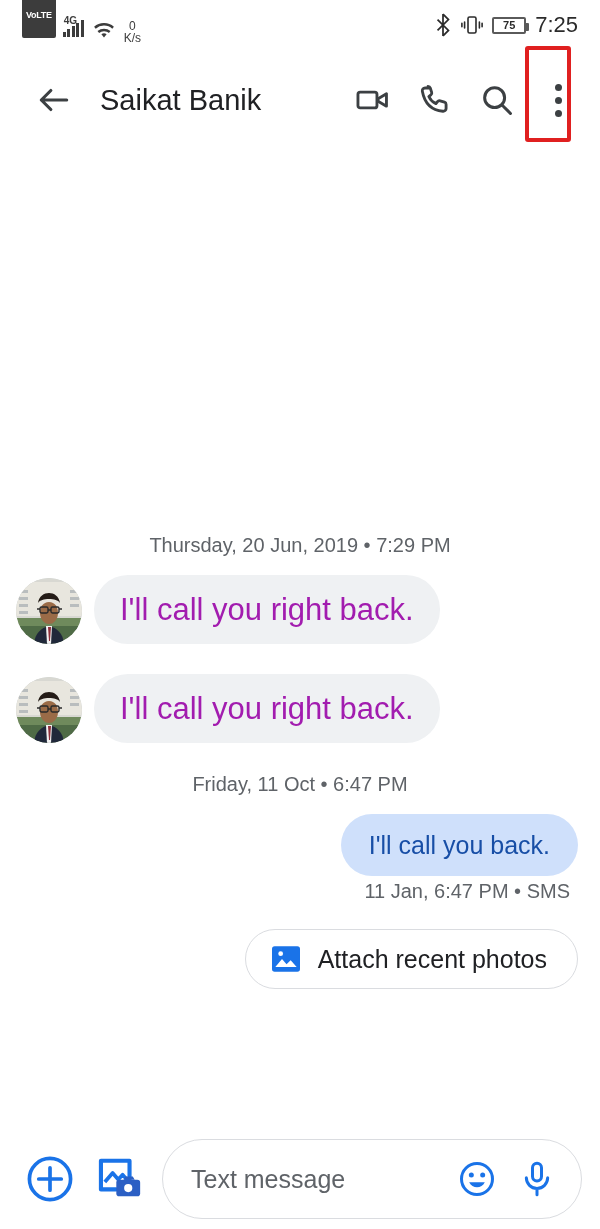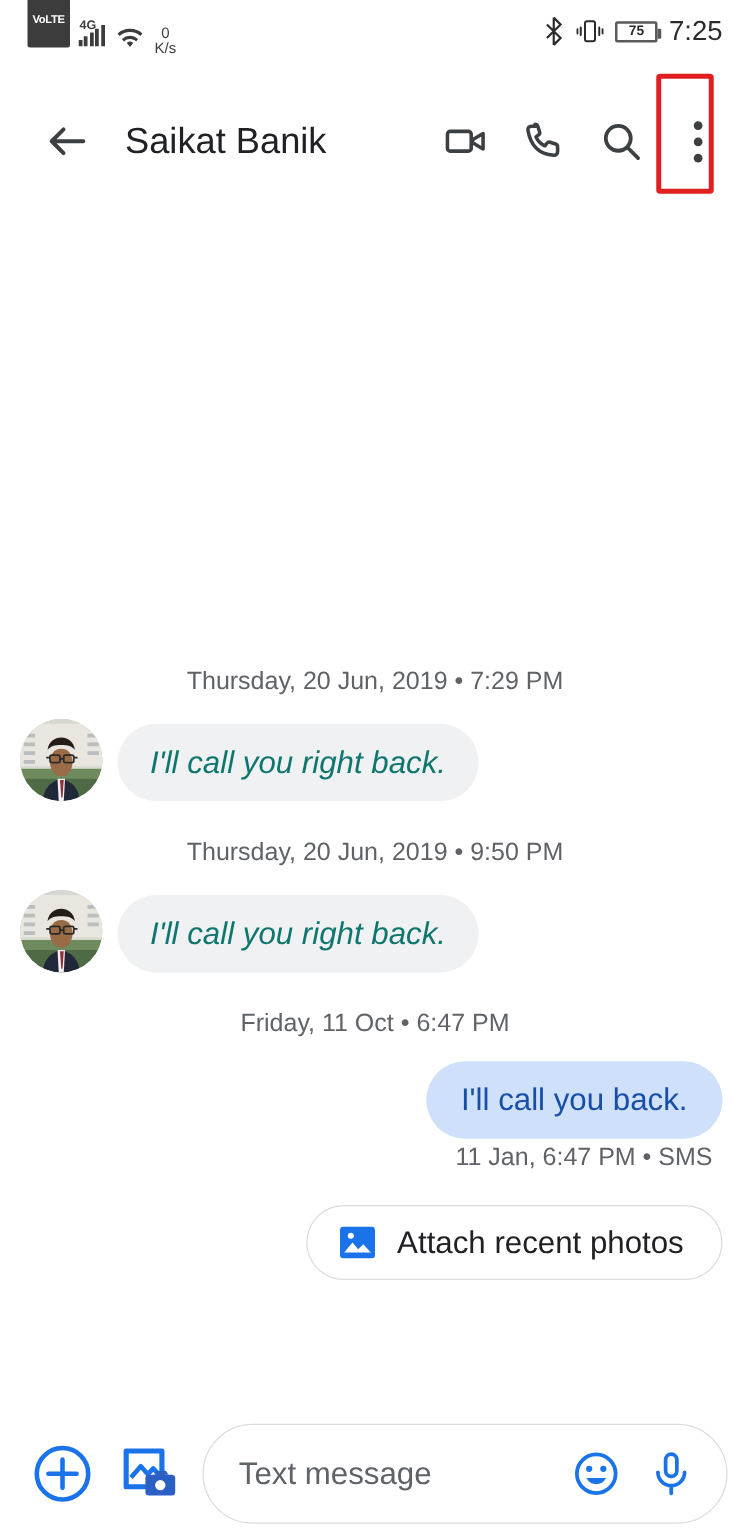--- a/index.html
+++ b/index.html
@@ -37,21 +37,21 @@
   .battery {
     border:2px solid #5a5a5a; border-radius:2px; width:34px; height:17px;
     display:flex; align-items:flex-start; justify-content:center; position:relative;
   }
   .battery::after{content:""; position:absolute; right:-5px; top:4px; width:3px;height:8px;background:#5a5a5a;border-radius:0 1px 1px 0;}
   .battery span { font-size:11px; font-weight:bold; color:#2b2b2b; }
   .clock { font-size:22px; color:#2b2b2b; }
 
   
   .appbar {
-    position:absolute; top:65px; left:0; width:600px; height:96px;
+    position:absolute; top:52px; left:0; width:600px; height:96px;
     display:flex; align-items:center; padding-left:28px;
   }
   .back-btn { width:52px; height:52px; display:flex; align-items:center; justify-content:center; }
   .contact-name {
     font-size:29px; color:#202124; margin-left:20px; white-space:nowrap;
     font-weight:400;
   }
   .appbar-actions { margin-left:auto; display:flex; align-items:center; }
   .act { width:62px; height:62px; display:flex; align-items:center; justify-content:center; }
   .overflow-wrap {
@@ -73,23 +73,23 @@
   .spacer-top { height: 386px; }
   .daystamp {
     text-align:center; font-size:20px; color:#5f6368; margin: 0 0 18px 0;
   }
   .row-in { display:flex; align-items:flex-end; gap:12px; margin-bottom:30px; }
   .avatar {
     width:66px; height:66px; border-radius:50%; flex:0 0 66px;
     overflow:hidden; position:relative; background:#cfd3d0;
   }
   .bubble-in {
-    background:#eff1f3; color:#0f766e;
-    border-radius:34px; padding:16px 26px; font-size:25px;
-    max-width:420px; line-height:1.2;font-style:italic;
+    background:#eff1f3; color:#a21caf;
+    border-radius:34px; padding:16px 26px; font-size:31px;
+    max-width:420px; line-height:1.2;
   }
   .row-out { display:flex; justify-content:flex-end; margin-bottom:4px; padding-right:6px;}
   .bubble-out {
     background:#cfe0fb; color:#174ea6;
     border-radius:34px; padding:16px 28px; font-size:25px;
     max-width:430px; line-height:1.2;
   }
   .sms-meta {
     text-align:right; font-size:20px; color:#5f6368; padding-right:14px; margin-bottom:26px;
   }
@@ -231,21 +231,20 @@
               <rect x="24" y="29" width="8" height="6" rx="1.4"></rect>
               <rect x="35" y="29" width="8" height="6" rx="1.4"></rect>
               <path d="M32 32h3M24 31h-3M43 31h3"></path>
             </g>
           </g>
         </svg>
       </div>
       <div class="bubble-in">I'll call you right back.</div>
     </div>
 
-    <div class="daystamp">Thursday, 20 Jun, 2019 • 9:50 PM</div>
 
     <div class="row-in">
       <div class="avatar">
         <svg viewBox="0 0 66 66" width="66" height="66">
           <defs>
               <clipPath id="c2">
                 <circle cx="33" cy="33" r="33"></circle>
               </clipPath>
             </defs>
           <g clip-path="url(#c2)">

